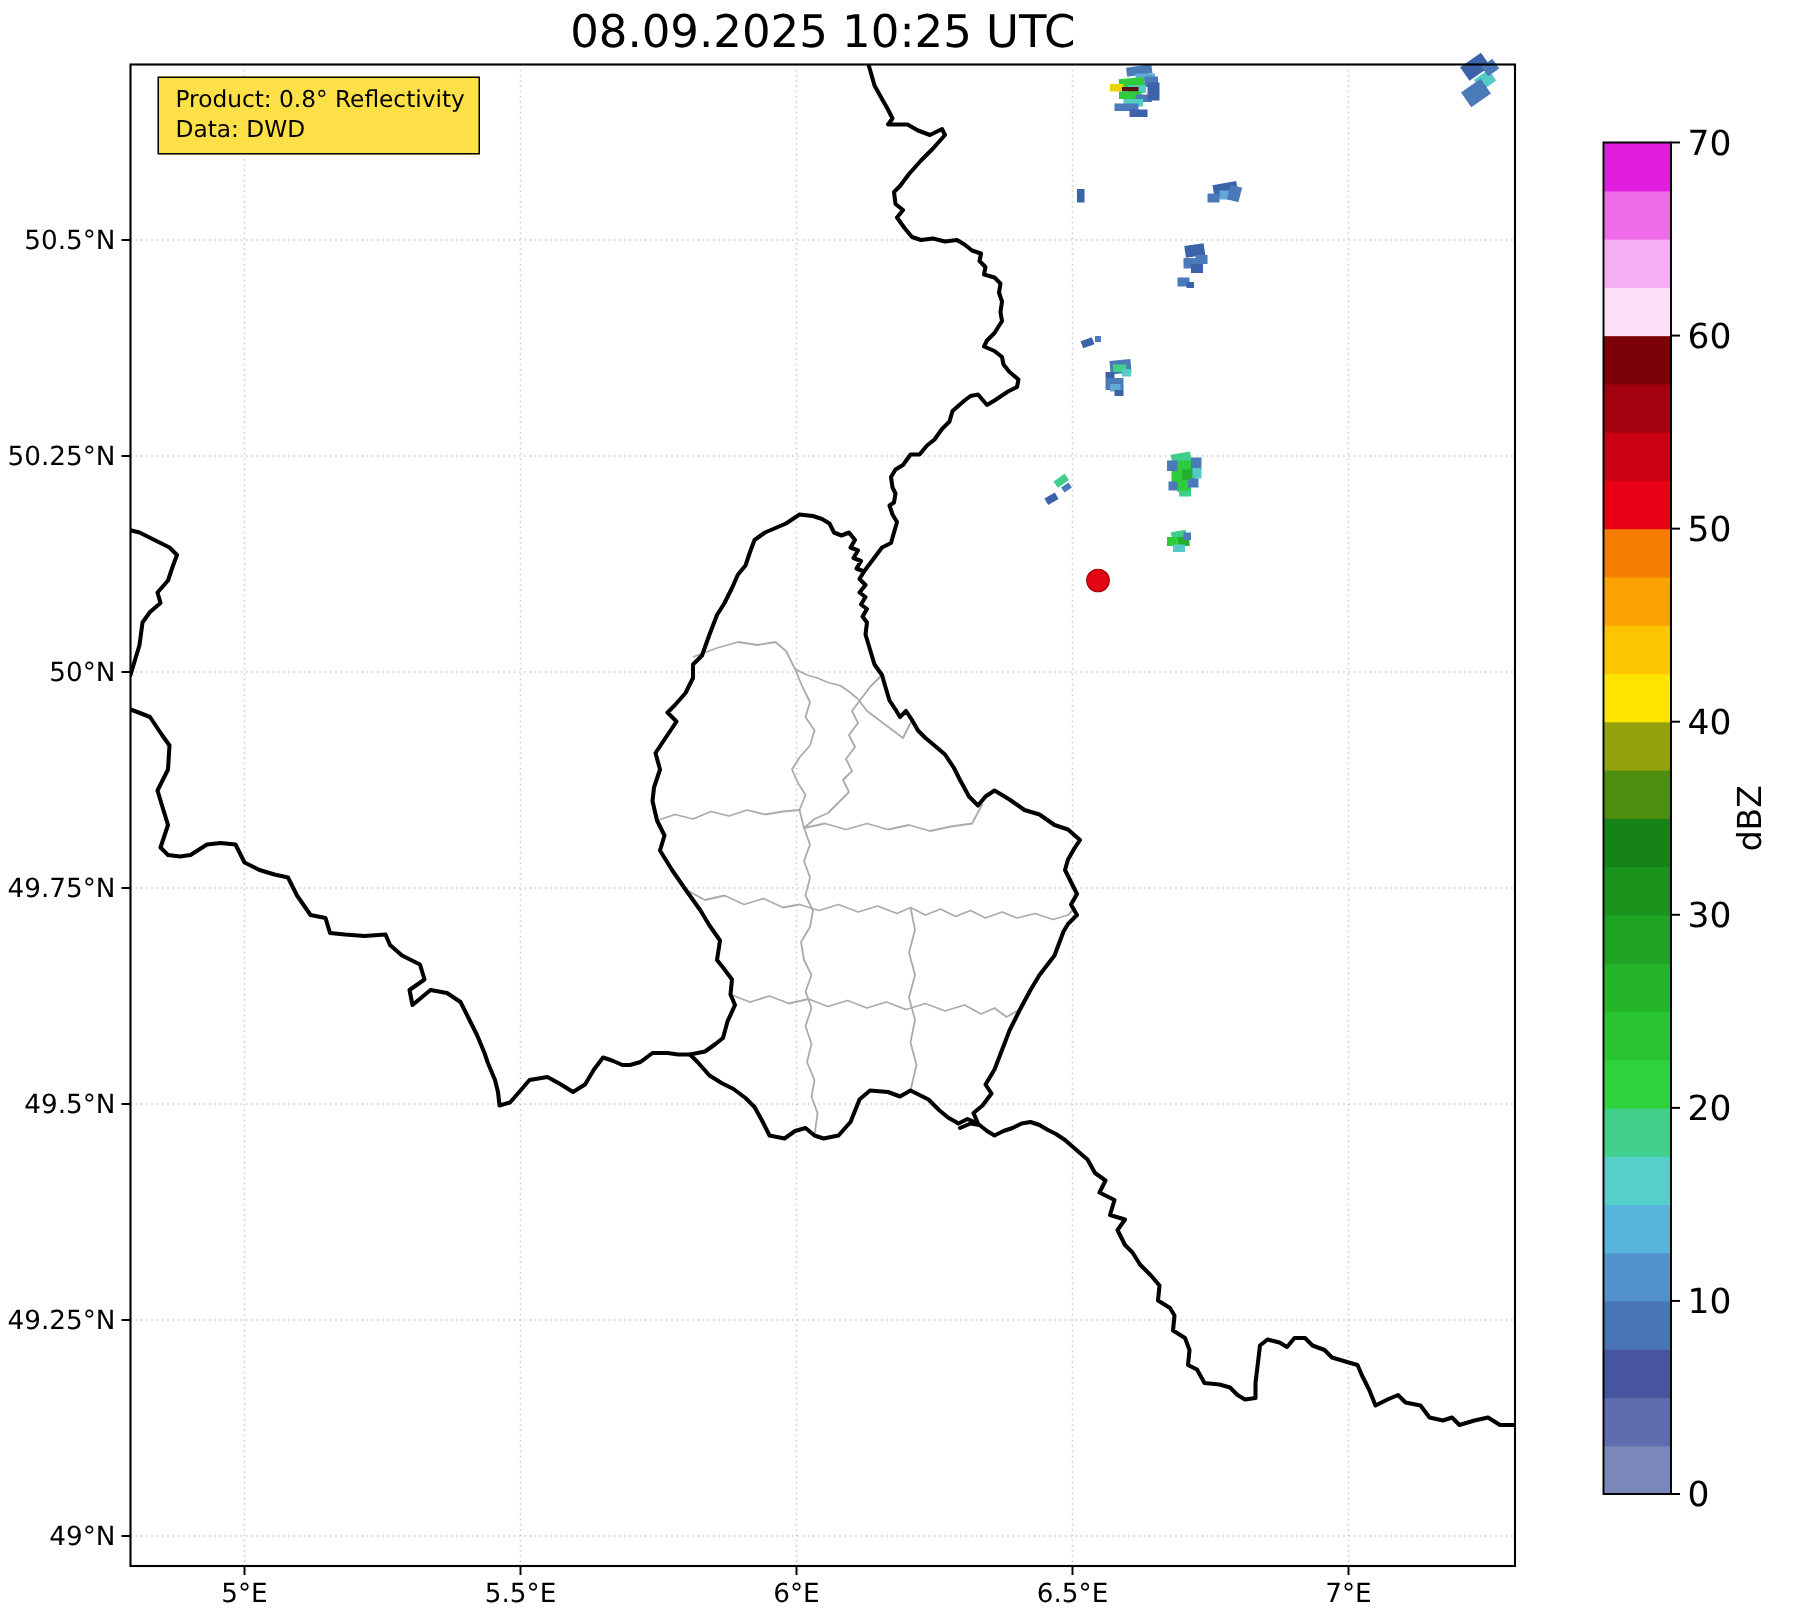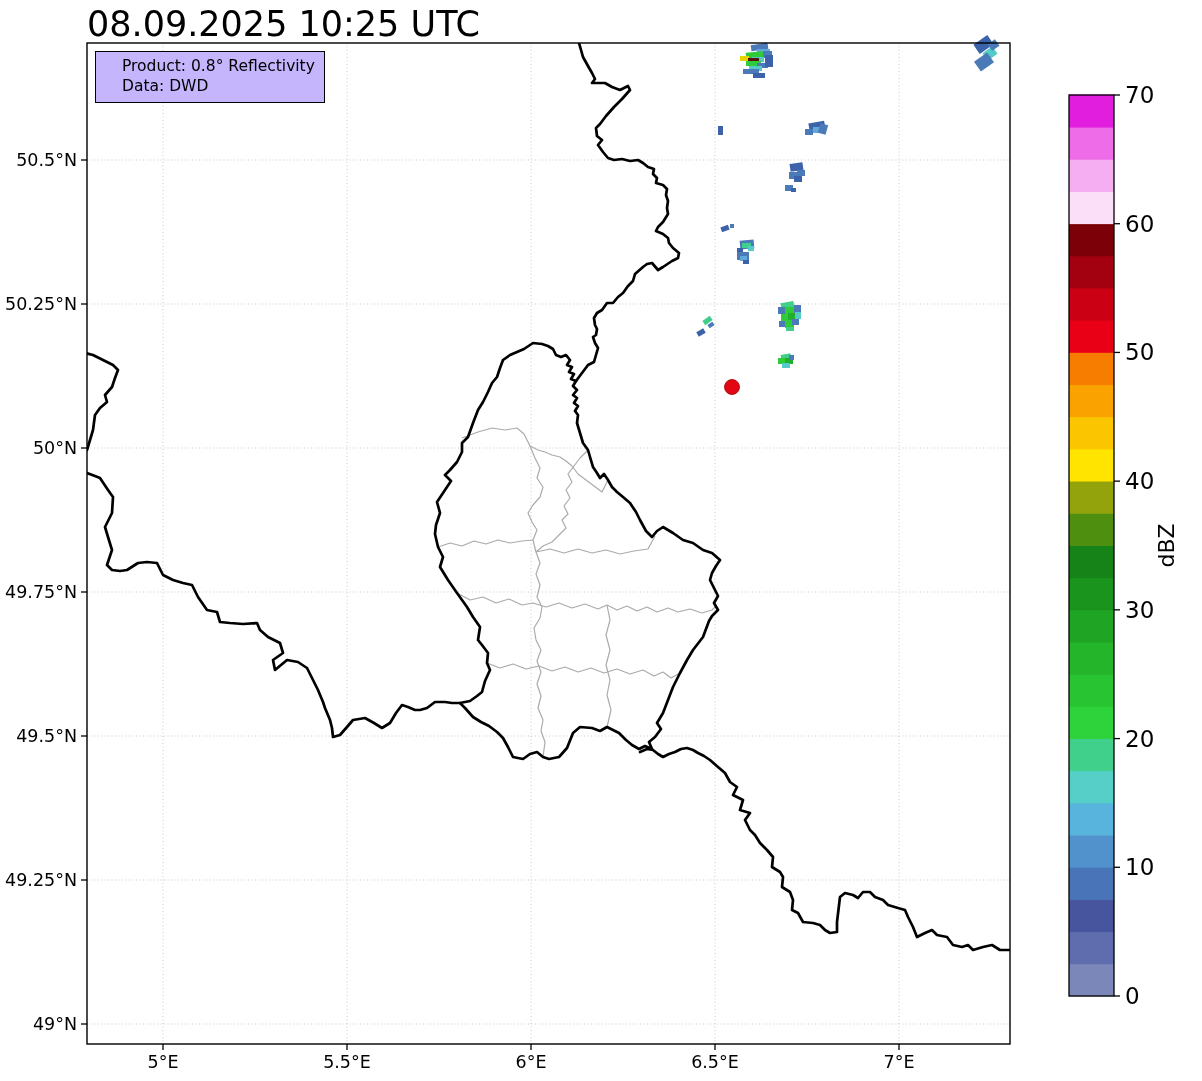--- a/index.html
+++ b/index.html
@@ -1,22 +1,22 @@
 <!DOCTYPE html>
 <html><head>
 <meta charset="utf-8">
 <style>
   html,body{margin:0;padding:0;background:#ffffff;}
   #page{position:relative;width:1202px;height:1081px;background:#fff;
         font-family:"DejaVu Sans","Liberation Sans",sans-serif;overflow:hidden;}
-  #title{position:absolute;left:87px;top:4px;width:923px;text-align:left;
-         font-size:35px;color:#000;}
+  #title{position:absolute;left:87px;top:4px;width:923px;text-align:center;
+         font-size:30px;color:#000;}
   #map-svg{position:absolute;left:0;top:0;}
-  #info-box{position:absolute;left:95px;top:51px;background:#c4b5fd;border:1.2px solid #000;
-            padding:4px 9px 5px 26px;font-size:15.5px;line-height:1.32;color:#000;z-index:5;}
+  #info-box{position:absolute;left:105px;top:51px;background:#fde047;border:1.2px solid #000;
+            padding:4px 9px 5px 11px;font-size:15.5px;line-height:1.32;color:#000;z-index:5;}
 </style>
 </head>
 <body>
 <div id="page">
 
 <div id="title">08.09.2025 10:25 UTC</div>
 
 <svg id="map-svg" width="1202" height="1081" viewBox="0 0 1202 1081">
       <line x1="163" y1="43" x2="163" y2="1044" stroke="#c9c9c9" stroke-width="1" stroke-dasharray="1 2.5"></line>
       <line x1="347" y1="43" x2="347" y2="1044" stroke="#c9c9c9" stroke-width="1" stroke-dasharray="1 2.5"></line>

